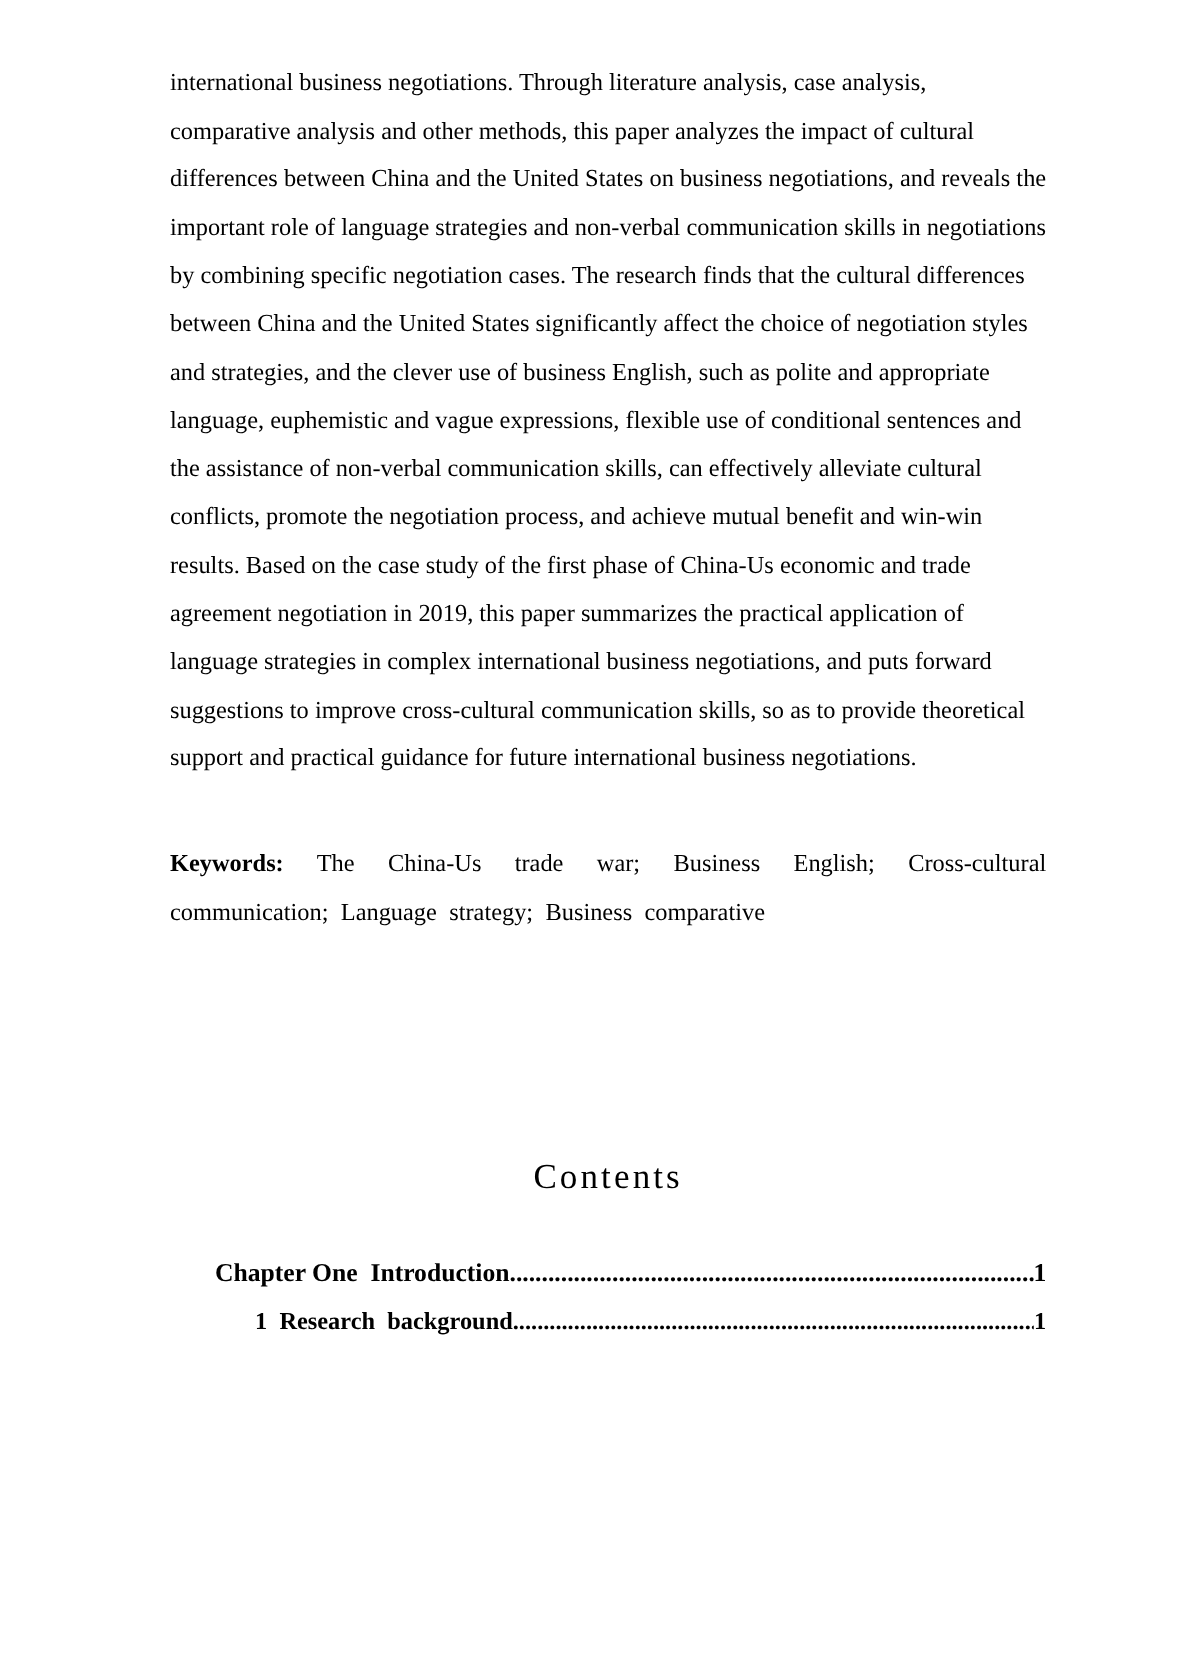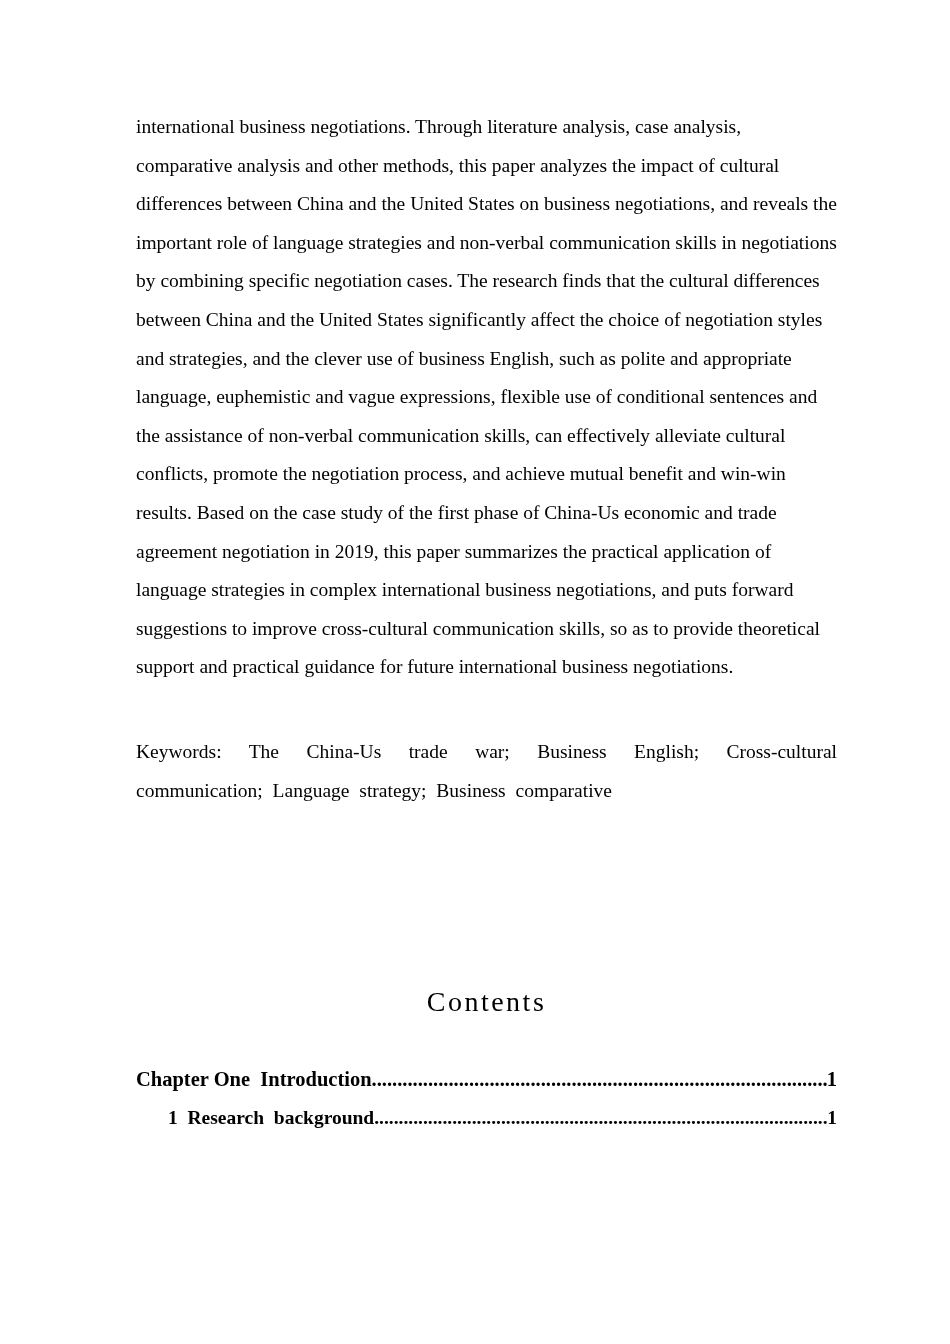--- a/index.html
+++ b/index.html
@@ -10,37 +10,37 @@
     width: 950px;
     height: 1344px;
     font-family: "Liberation Serif", "DejaVu Serif", serif;
     color: #000000;
     overflow: hidden;
   }
   .page {
     width: 950px;
     height: 1344px;
     background: #ffffff;
-    padding: 108px 113px 0 136px;
+    padding: 48px 113px 0 136px;
     overflow: hidden;
   }
   .abstract {
     font-size: 19.5px;
     line-height: 38.6px;
     text-align: left;
   }
   .keywords {
     margin-top: 46px;
     font-size: 19.5px;
     line-height: 38.6px;
     text-align: justify;
     word-spacing: 5px;
   }
   .keywords .kw-label {
-    font-weight: normal;
+    font-weight: bold;
   }
   .contents-title {
     margin-top: 172px;
     text-align: center;
     font-size: 28px;
     line-height: 40px;
     font-weight: normal;
     letter-spacing: 2.5px;
   }
   .toc {
@@ -56,20 +56,21 @@
   .toc-entry.toc-bold {
     font-weight: bold;
     font-size: 20.5px;
   }
   .toc-entry.toc-indent {
     padding-left: 32px;
   }
   .toc-label {
     white-space: pre;
     flex: 0 0 auto;
+    margin-left: 36px;
   }
   .toc-leader {
     flex: 1 1 auto;
     overflow: hidden;
     white-space: nowrap;
   }
   .toc-page {
     flex: 0 0 auto;
     white-space: pre;
   }

